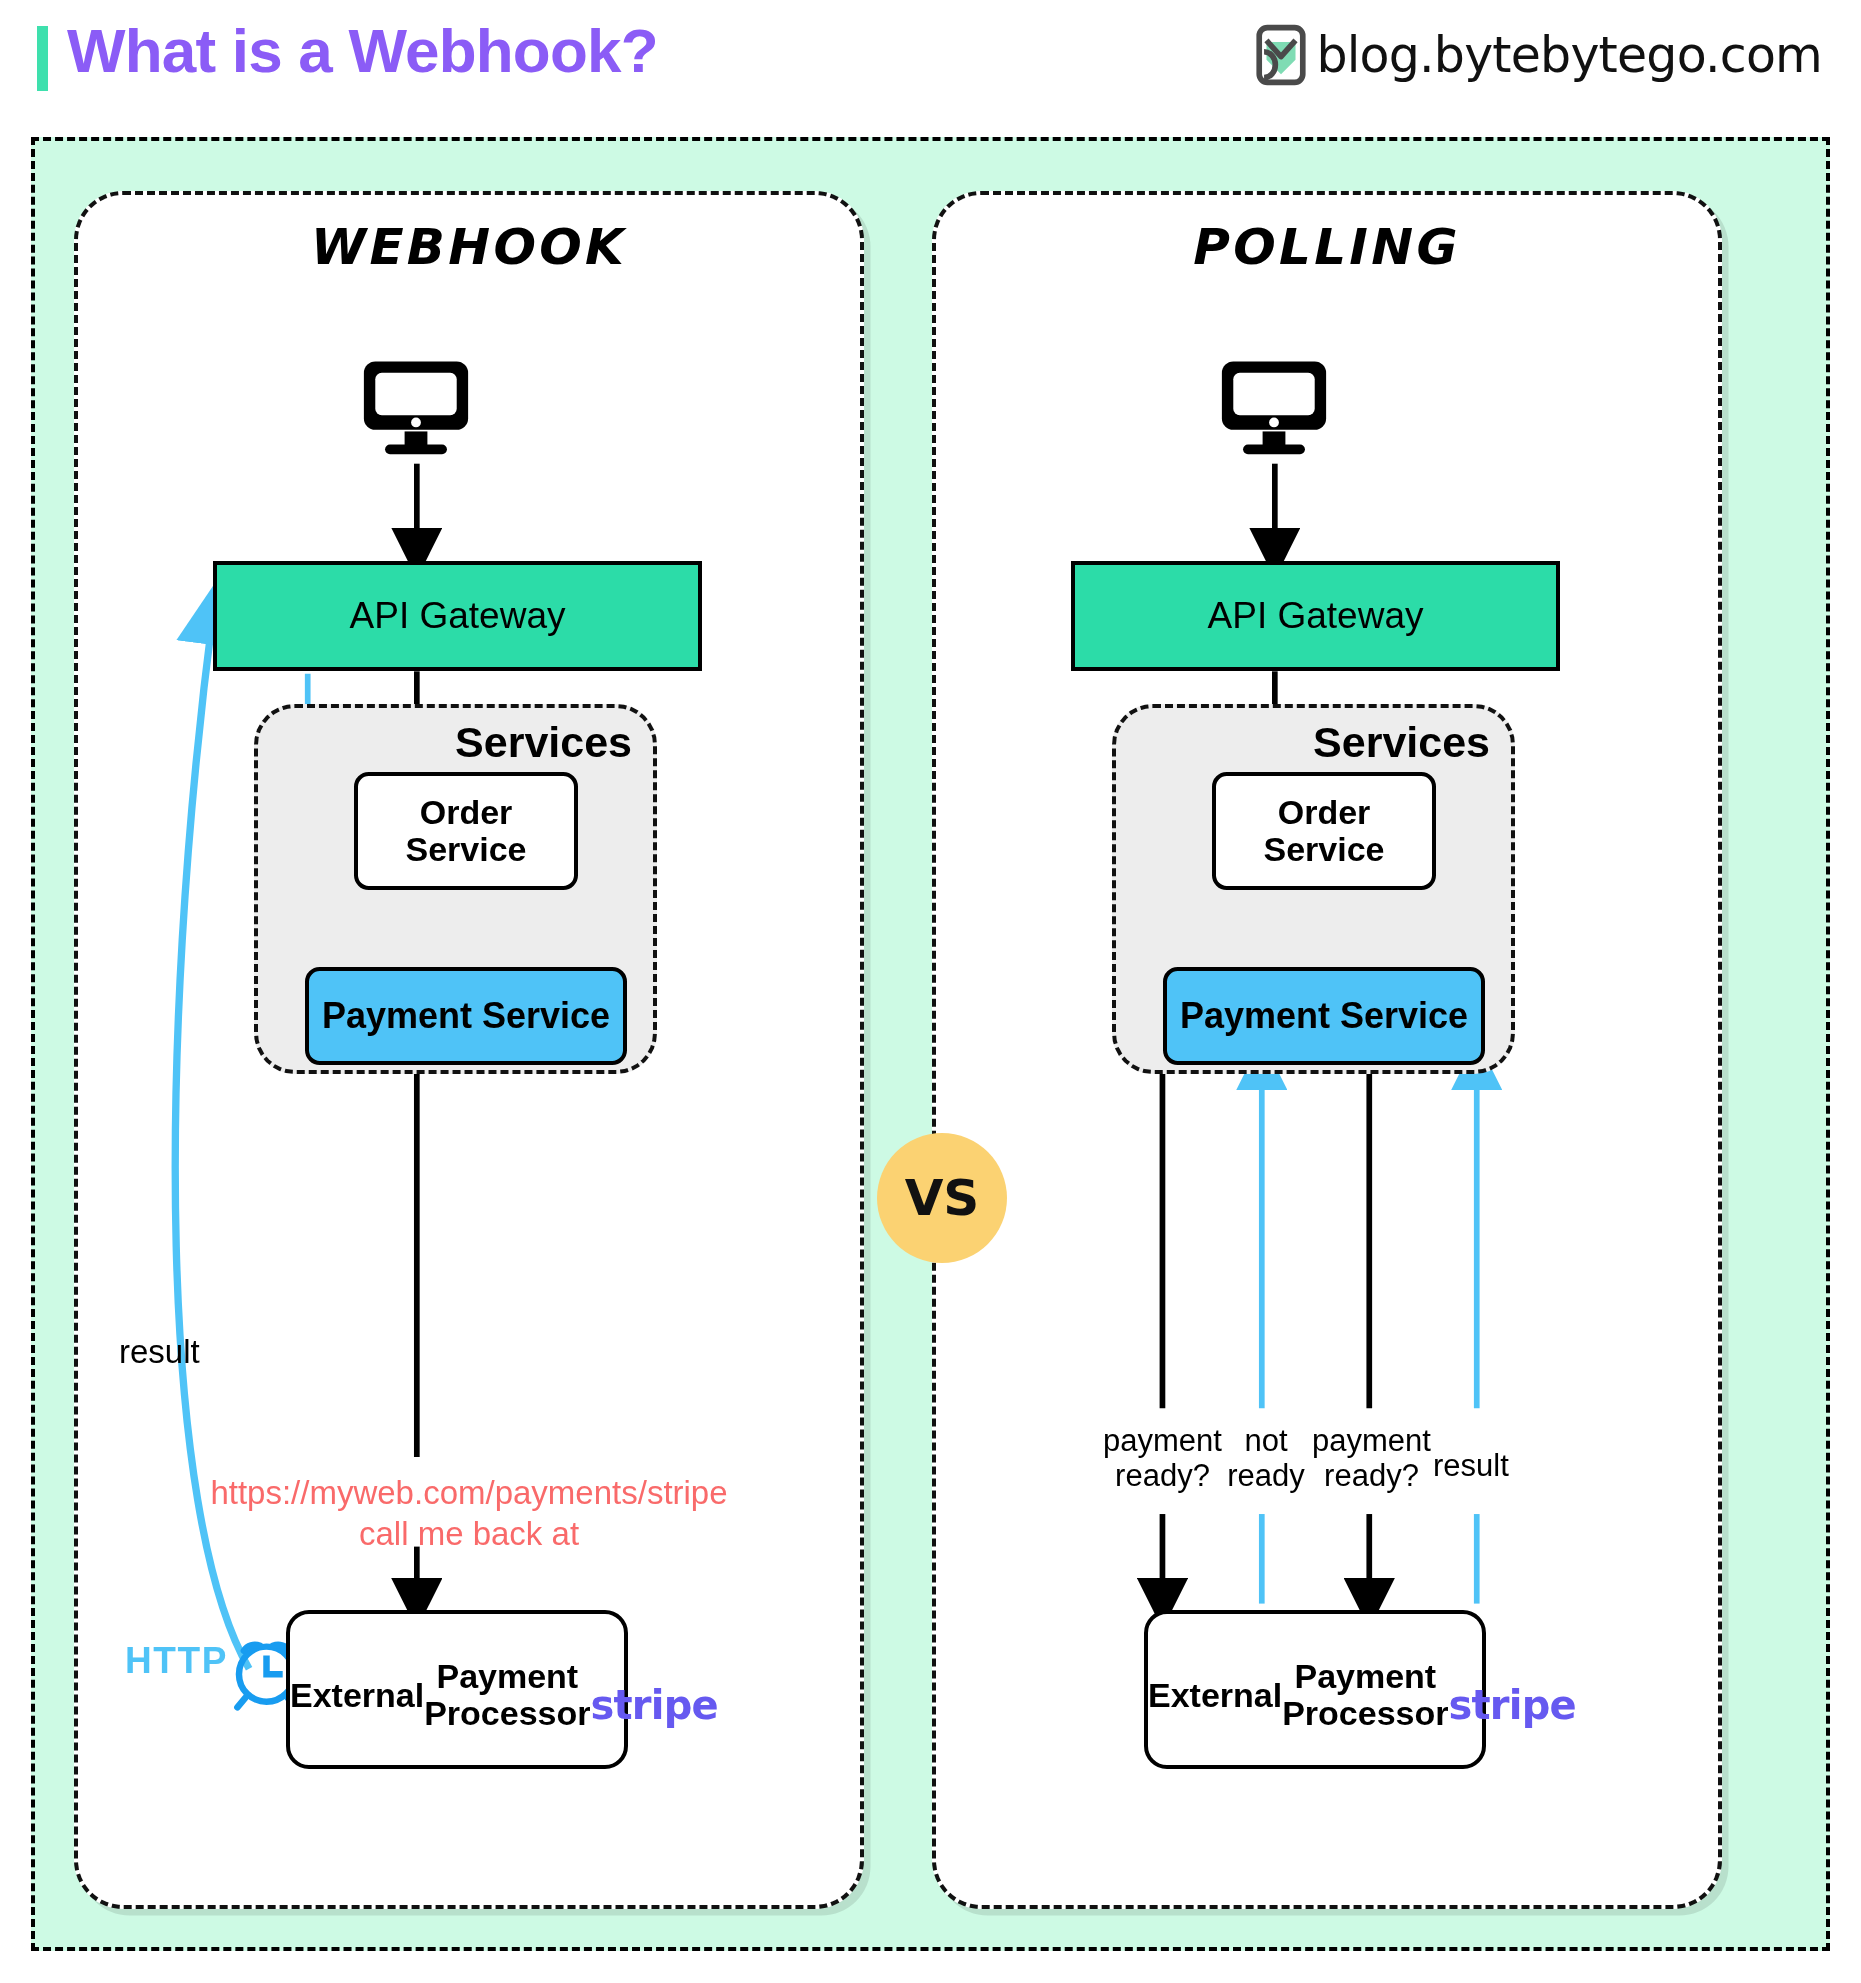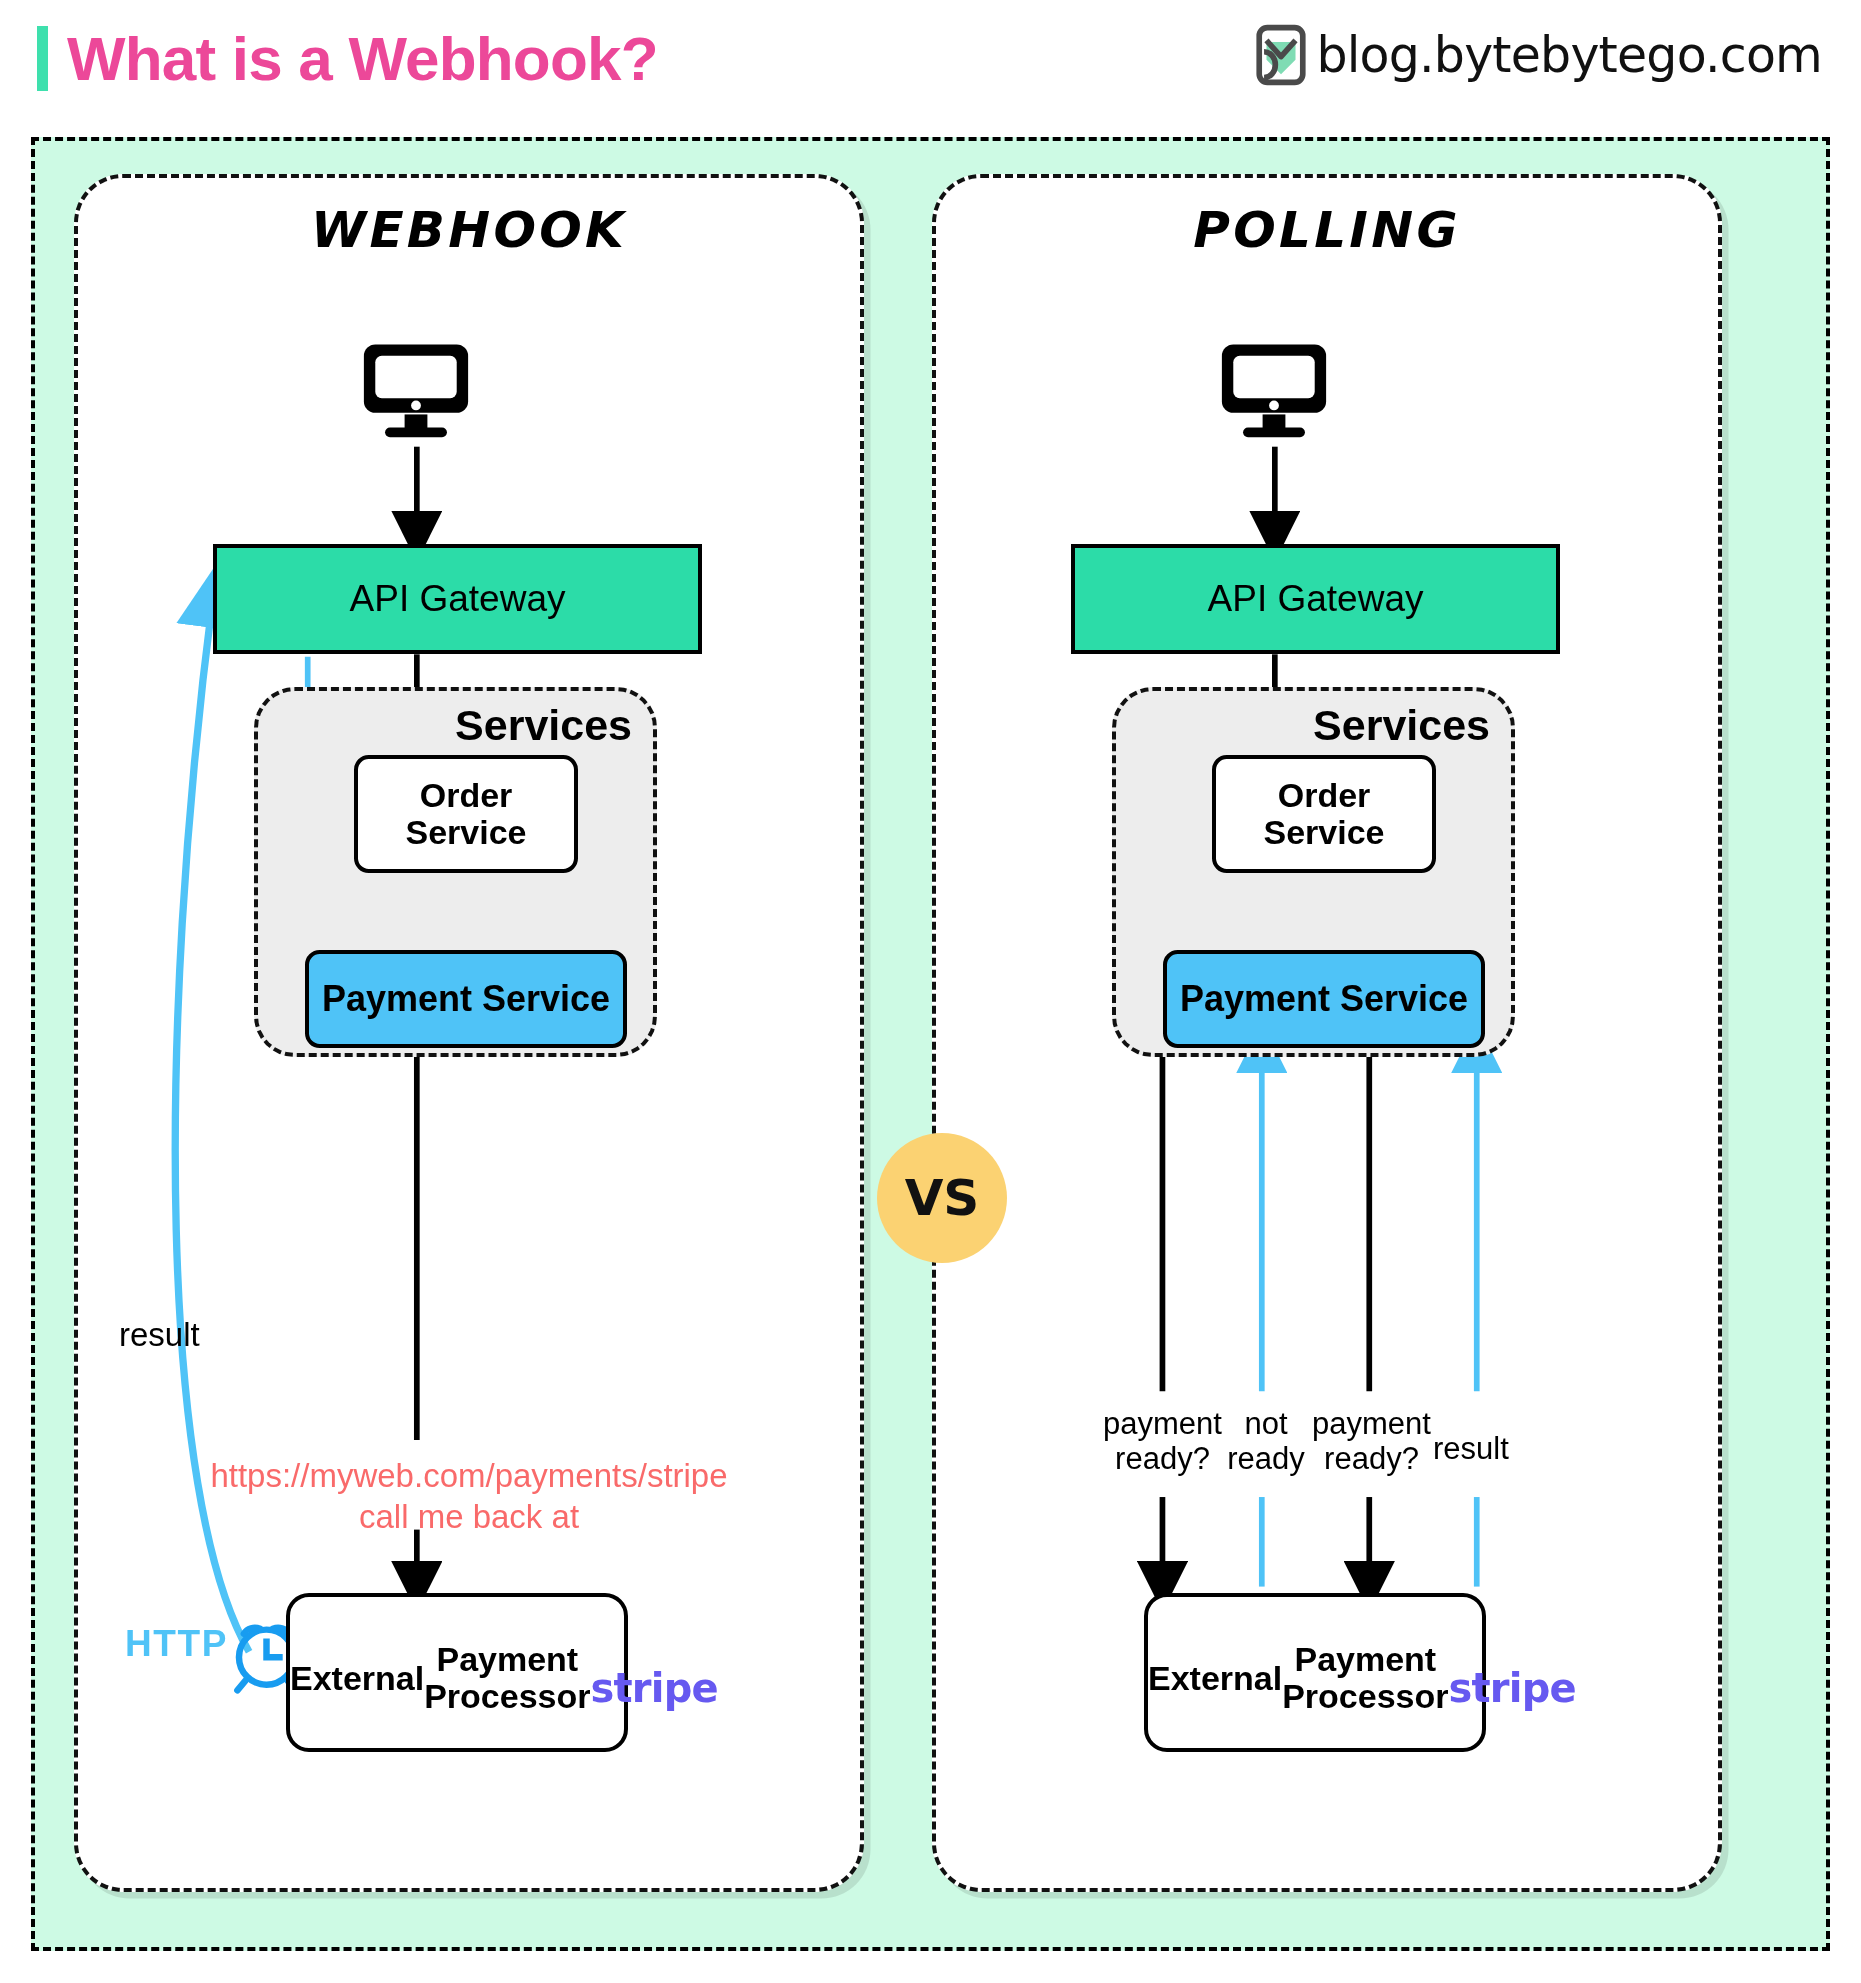--- a/index.html
+++ b/index.html
@@ -19,25 +19,25 @@
     width: 1861px; height: 130px;
   }
   #title-accent {
     position: absolute;
     left: 37px; top: 26px;
     width: 11.4px; height: 65px;
     background: #3EE0AD;
   }
   #page-title {
     position: absolute;
-    left: 67px; top: 23px;
+    left: 67px; top: 15px;
     font-size: 62px;
     font-weight: bold;
     letter-spacing: -0.8px;
-    color: #ec4899;
+    color: #8b5cf6;
     white-space: nowrap;
   }
   #brand {
     position: absolute;
     right: 39px; top: 24.4px;
     display: flex;
     align-items: center;
     gap: 10px;
   }
   #brand-logo { width: 50px; height: 62px; display: block; }
@@ -54,21 +54,21 @@
     position: absolute;
     left: 31px; top: 137px;
     width: 1799px; height: 1814px;
     background: #CDFAE4;
     border: 4.1px dashed #000;
   }
 
   
   .panel {
     position: absolute;
-    top: 33px;
+    top: 50px;
     width: 790px;
     height: 1718px;
     background: #fff;
     border: 4.1px dashed #111;
     border-radius: 49px;
     box-shadow: 6.5px 6.5px 0 rgba(0,0,0,0.10);
   }
   #panel-webhook { left: 39px; }
   #panel-polling { left: 897px; }
 

